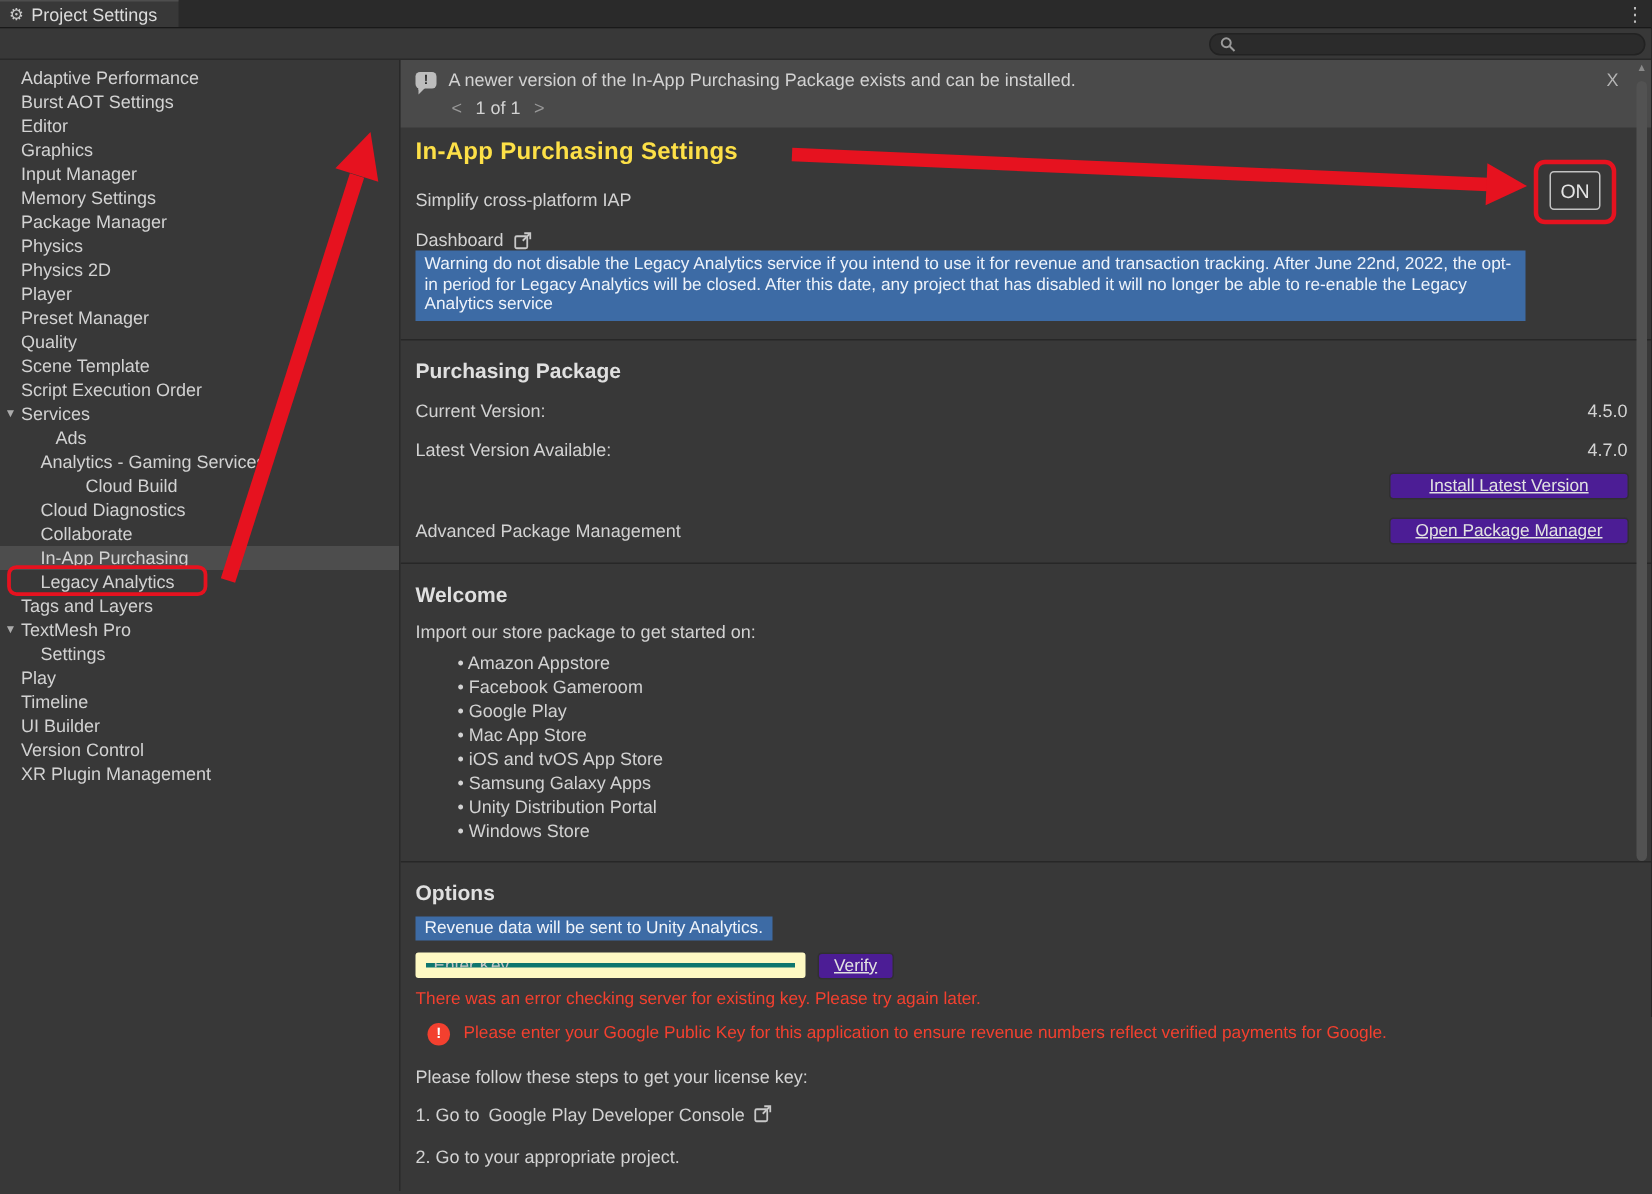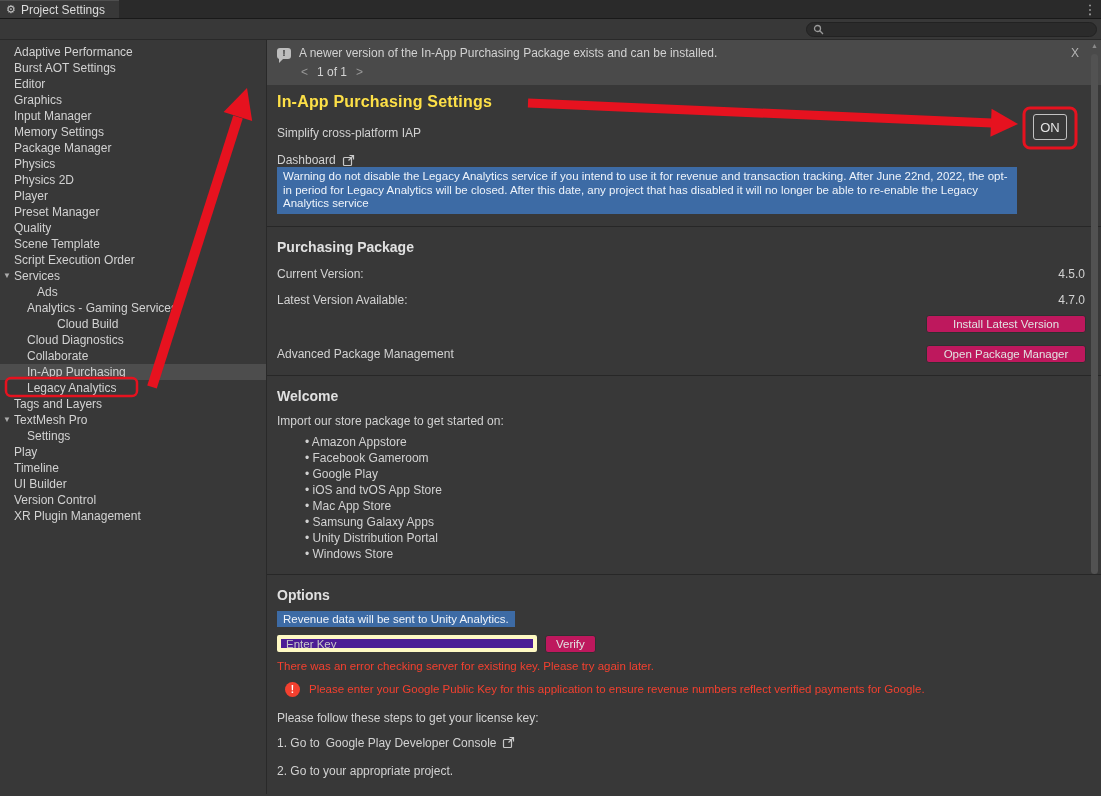--- a/index.html
+++ b/index.html
@@ -60,31 +60,31 @@
   .dashboard { margin-top:13px; display:flex; align-items:center; gap:6px;
                width:max-content; cursor:pointer; }
   .bluebox { margin-top:0; width:740px; background:var(--c-info,#3d6ba5);
              color:#eef3fa; padding:3px 6px; font-size:11.5px; line-height:13.5px; }
   .divider { border:none; border-top:1px solid #272727; margin:12px -10px 0; }
   .sec-h { font-size:14px; font-weight:bold; color:#e0e0e0; margin-top:12px; }
   .kvrow { display:flex; justify-content:space-between; margin-top:12px; padding-right:6px; }
   .btnrow { display:flex; justify-content:flex-end; margin-top:8px; padding-right:5px; }
   .advrow { display:flex; justify-content:space-between; align-items:center;
             margin-top:12px; padding-right:5px; }
-  button.u { background:#be185d; border:1px solid #303030; border-radius:3px;
+  button.u { background:#4c1d95; border:1px solid #303030; border-radius:3px;
              color:#e2e2e2; font:11.5px "Liberation Sans",sans-serif; height:18px;
-             padding:0 10px; cursor:pointer; }
+             padding:0 10px; cursor:pointer;text-decoration:underline; }
   button.u.wide { min-width:160px; }
   .intro { margin-top:10px; }
   .stores { margin-top:6px; padding-left:28px; }
   .store { height:16px; line-height:16px; }
   .chip { display:inline-block; margin-top:8px; background:var(--c-info,#3d6ba5);
           color:#f0f4fa; padding:2px 6px; font-size:11.5px; }
   .keyrow { display:flex; align-items:center; gap:8px; margin-top:8px; }
-  input.key { width:260px; height:17px; background:#4c1d95; border:4px solid #fef9c3;
+  input.key { width:260px; height:17px; background:#0f766e; border:7px solid #fef9c3;
               border-radius:2px; color:#c8c8c8; padding:0 5px; font-size:11.5px;
               font-family:inherit; }
   .err { margin-top:7px; color:var(--c-error,#f3402f); font-size:11.5px; }
   .err2 { display:flex; align-items:center; gap:9px; margin-top:10px; margin-left:8px; }
   .errico { width:15px; height:15px; border-radius:50%; background:var(--c-error,#f3402f);
             color:#fff; font-weight:bold; font-size:10px; display:flex; flex:none;
             align-items:center; justify-content:center; }
   .steps { margin-top:14px; }
   .step1 { margin-top:11px; display:flex; align-items:center; gap:6px; }
   .step1 .lnk { cursor:pointer; }
@@ -214,22 +214,22 @@
         </div>
 
         <hr class="divider">
 
         <div class="sec-h">Welcome</div>
         <div class="intro">Import our store package to get started on:</div>
         <div class="stores">
             <div class="store">• Amazon Appstore</div>
             <div class="store">• Facebook Gameroom</div>
             <div class="store">• Google Play</div>
+            <div class="store">• Mac App Store</div>
             <div class="store">• iOS and tvOS App Store</div>
-            <div class="store">• Mac App Store</div>
             <div class="store">• Samsung Galaxy Apps</div>
             <div class="store">• Unity Distribution Portal</div>
             <div class="store">• Windows Store</div>
           </div>
 
         <hr class="divider">
 
         <div class="sec-h">Options</div>
         <div>
           <span class="chip">Revenue data will be sent to Unity Analytics.</span>

